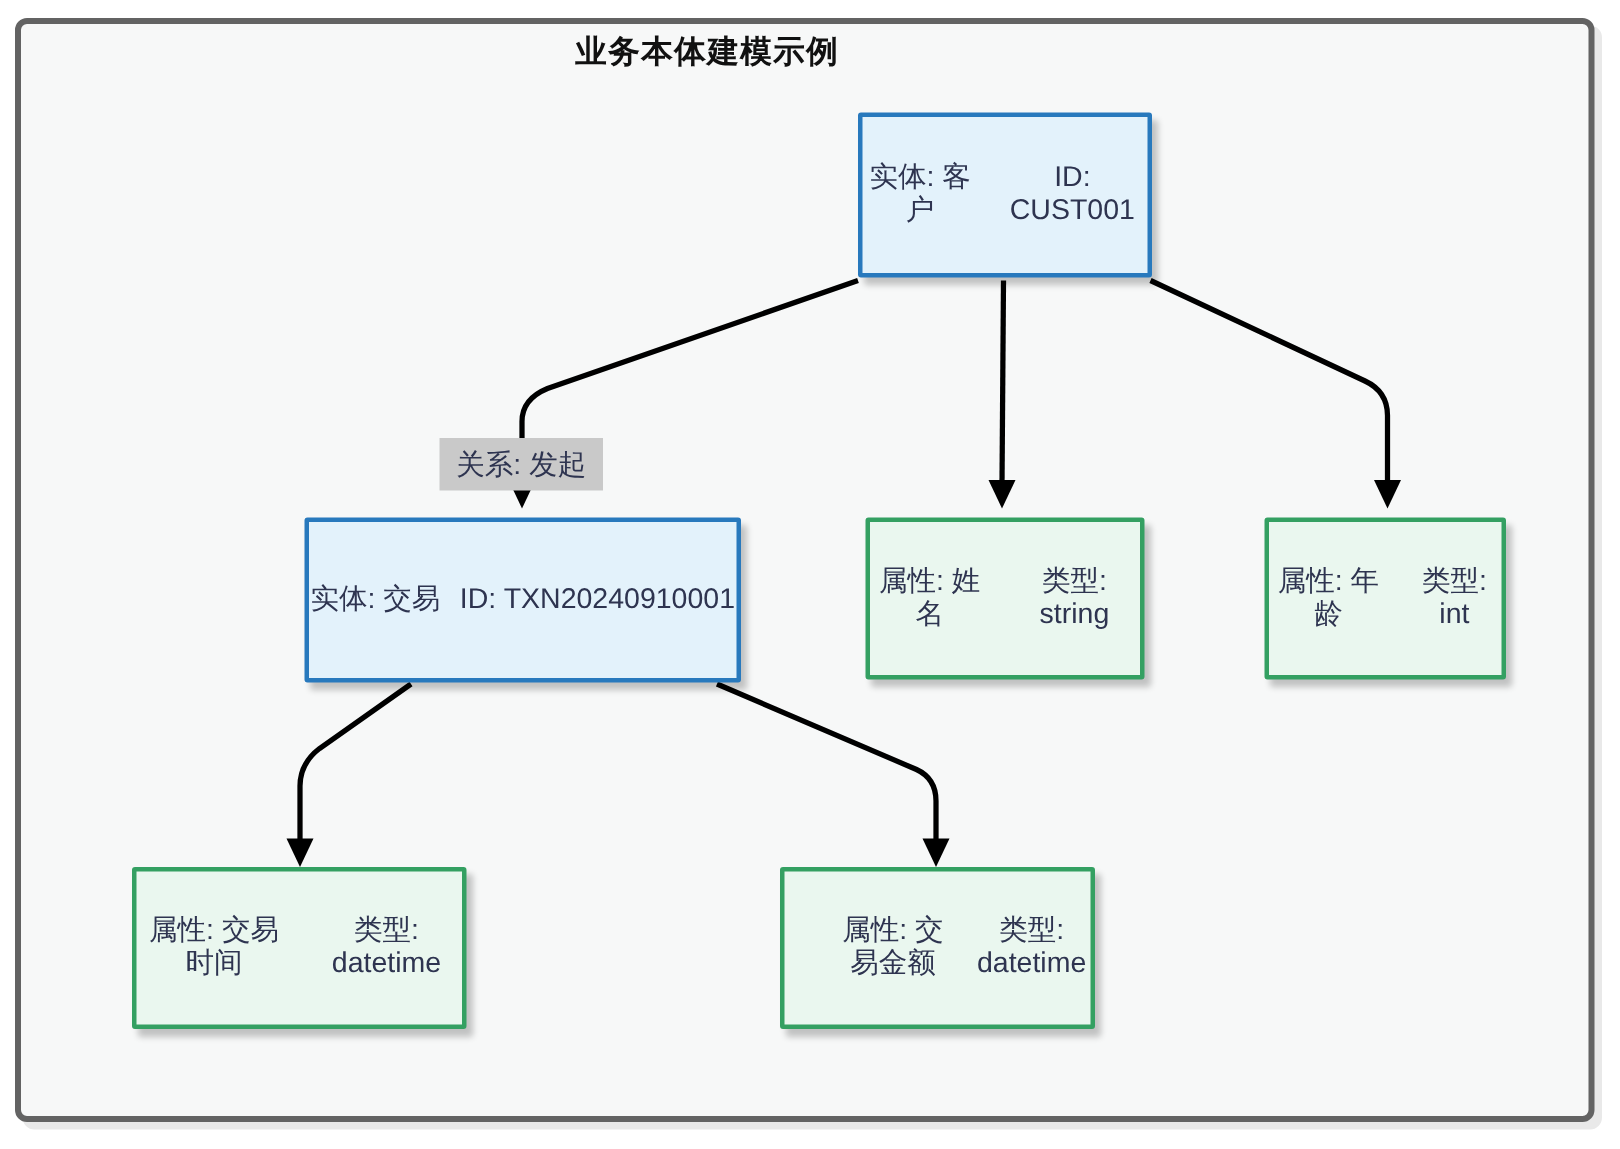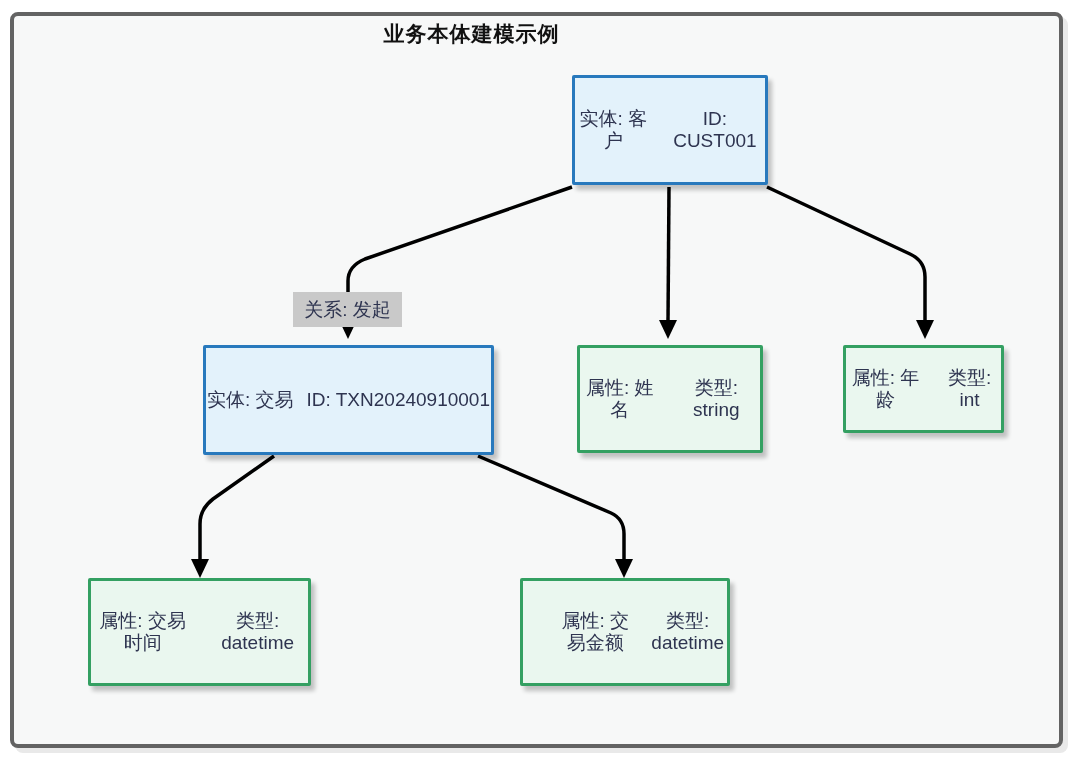--- a/index.html
+++ b/index.html
@@ -51,21 +51,21 @@
     text-align: center;
     line-height: 1.15;
     box-shadow: 4px 5px 4px rgba(0,0,0,0.22);
     border-radius: 2px;
   }
   .node.entity    { background: #e3f2fb; border: 3px solid #2879bd; }
   .node.attribute { background: #eaf7ef; border: 3px solid #34a062; justify-content: flex-end; }
   .node-customer    { left: 572px; top: 75px;  width: 196px; height: 110px; }
   .node-transaction { left: 203px; top: 345px; width: 291px; height: 110px; }
   .node-attr-name   { left: 577px; top: 345px; width: 186px; height: 108px; }
-  .node-attr-age    { left: 843px; top: 345px; width: 161px; height: 88px; }
+  .node-attr-age    { left: 843px; top: 345px; width: 161px; height: 108px; }
   .node-attr-time   { left: 88px;  top: 578px; width: 223px; height: 108px; }
   .node-attr-amount { left: 520px; top: 578px; width: 210px; height: 108px; padding-left: 32px; }
   .edge-label {
     position: absolute;
     left: 293px; top: 248px;
     width: 109px; height: 35px;
     background: #c9c9c9;
     color: #2e3450;
     font-size: 19px;
     display: flex;

